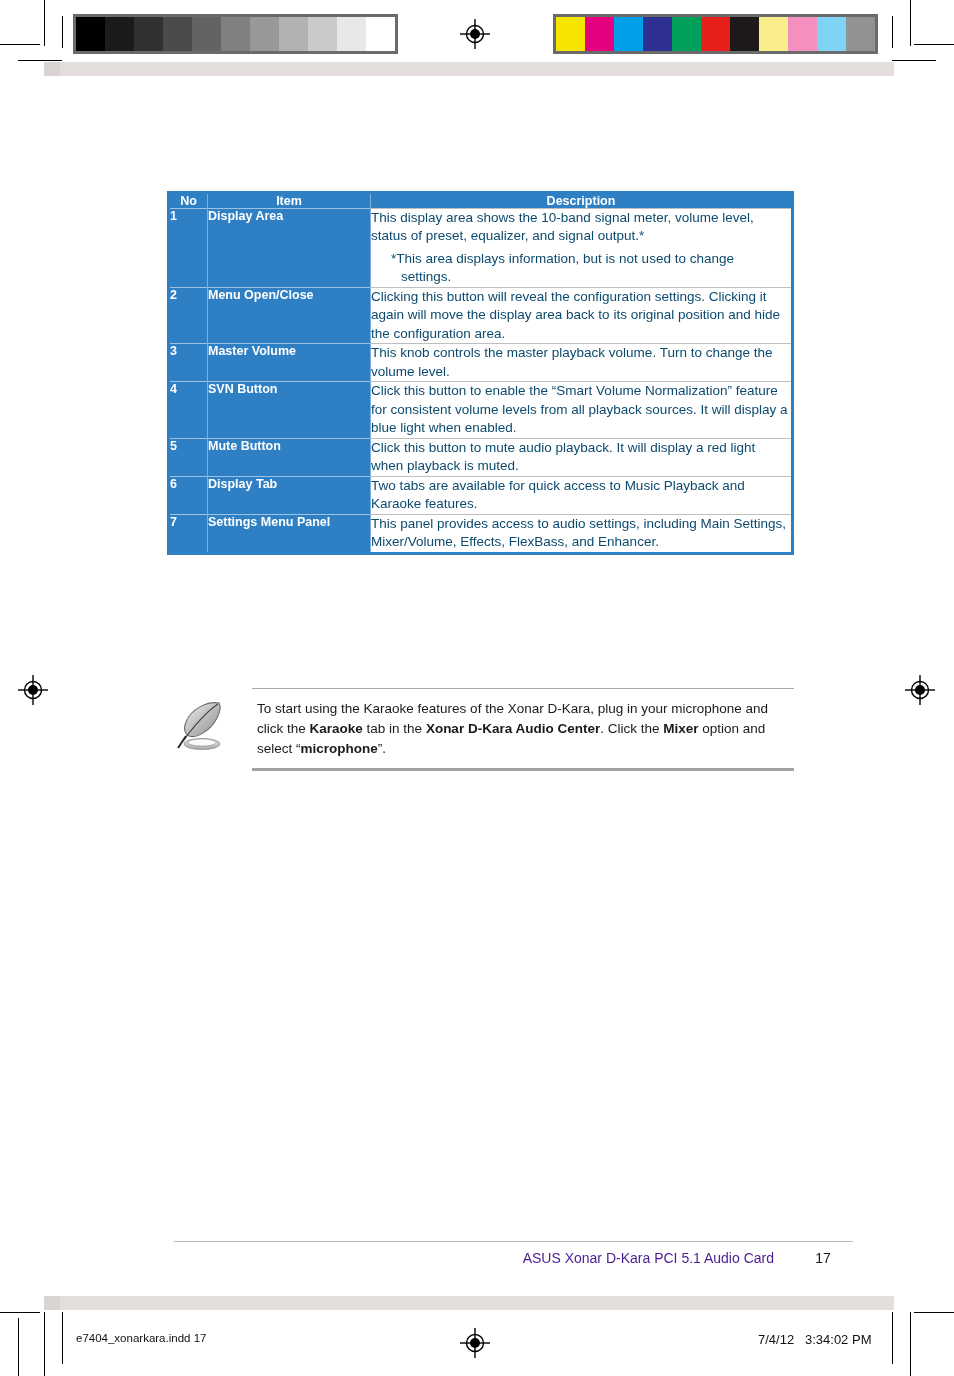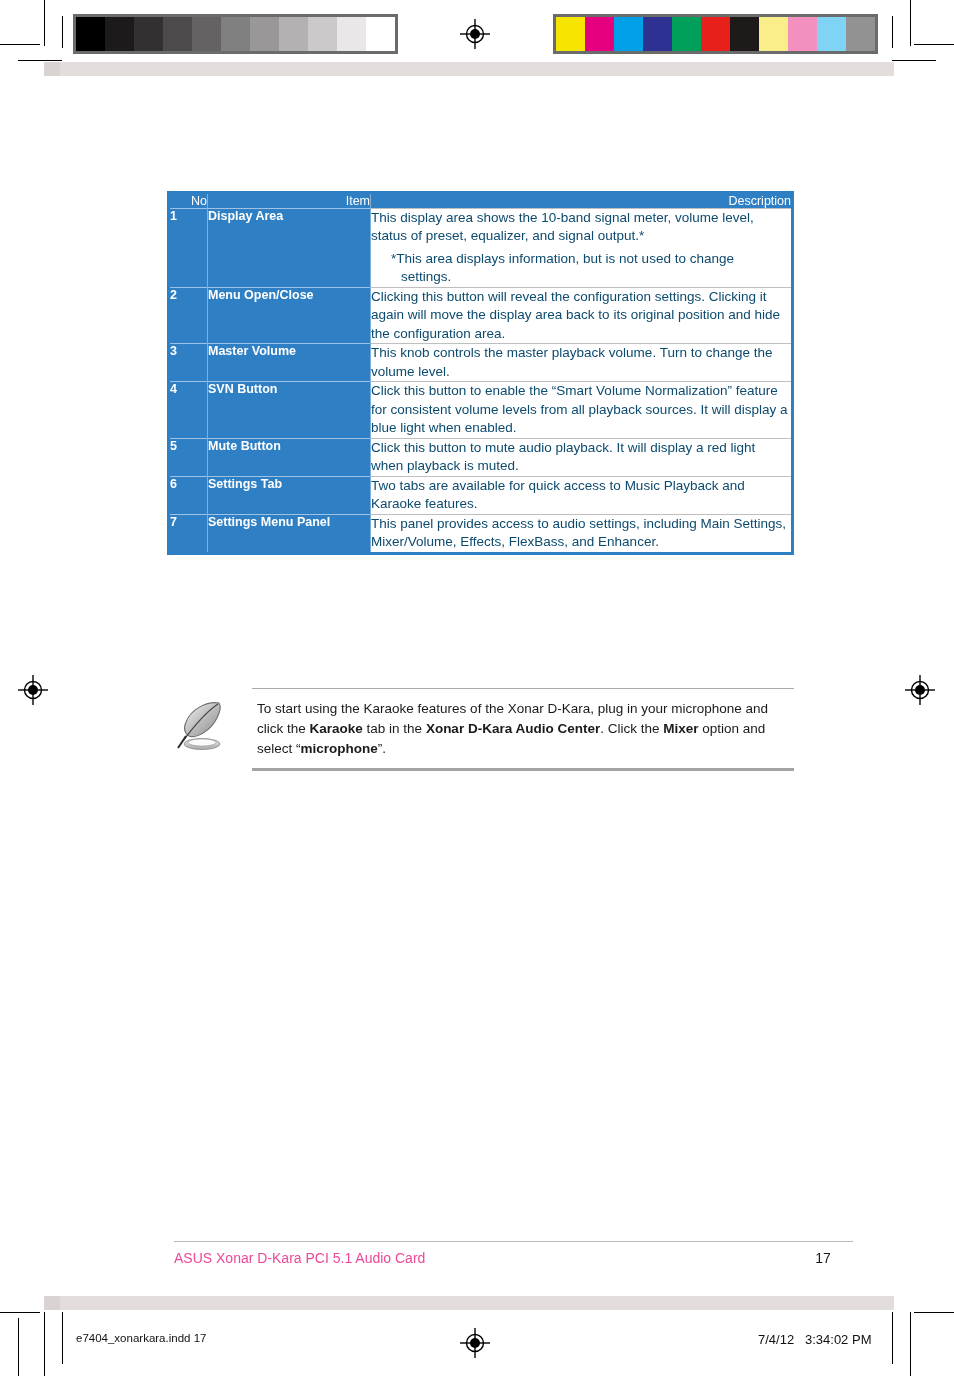--- a/index.html
+++ b/index.html
@@ -79,23 +79,23 @@
     box-sizing: border-box;
   }
   .spec-table td, .spec-table th {
     vertical-align: top;
     padding: 0;
   }
   .th-cell {
     background: #2f7fc4;
     color: #ffffff;
     font-size: 12.5px;
-    font-weight: normal;
+    font-weight: bold;
     padding: 6px 0 7px 10px;
-    text-align: right;
+    text-align: center;
     border-right: 1px solid #7fb0da;
   }
   .th-cell.last { border-right: none; }
   .col-no   { width: 37px; }
   .col-item { width: 162px; }
 
   .cell-no {
     background: #2f7fc4;
     color: #ffffff;
     font-size: 12.5px;
@@ -165,23 +165,23 @@
     top: 1241px;
     width: 679px;
     height: 1px;
     background: #b9b9b9;
   }
   .footer-title {
     position: absolute;
     left: 174px;
     top: 1250px;
     width: 600px;
-    text-align: left;
+    text-align: right;
     font-size: 14px;
-    color: #ec4899;
+    color: #4c1d95;
   }
   .footer-page {
     position: absolute;
     left: 793px;
     top: 1250px;
     width: 60px;
     text-align: center;
     font-size: 14px;
     color: #1a1a1a;
   }
@@ -323,21 +323,21 @@
         <td class="cell-item">SVN Button</td>
         <td class="cell-desc"><span>Click this button to enable the “Smart Volume Normalization” feature for consistent volume levels from all playback sources. It will display a blue light when enabled.</span></td>
       </tr>
       <tr>
         <td class="cell-no">5</td>
         <td class="cell-item">Mute Button</td>
         <td class="cell-desc"><span>Click this button to mute audio playback.  It will display a red light when playback is muted.</span></td>
       </tr>
       <tr>
         <td class="cell-no">6</td>
-        <td class="cell-item">Settings Tab</td>
+        <td class="cell-item">Display Tab</td>
         <td class="cell-desc"><span>Two tabs are available for quick access to Music Playback and Karaoke features.</span></td>
       </tr>
       <tr>
         <td class="cell-no">7</td>
         <td class="cell-item">Settings Menu Panel</td>
         <td class="cell-desc"><span>This panel provides access to audio settings, including Main Settings, Mixer/Volume, Effects, FlexBass, and Enhancer.</span></td>
       </tr>
     </tbody>
 </table>
 

